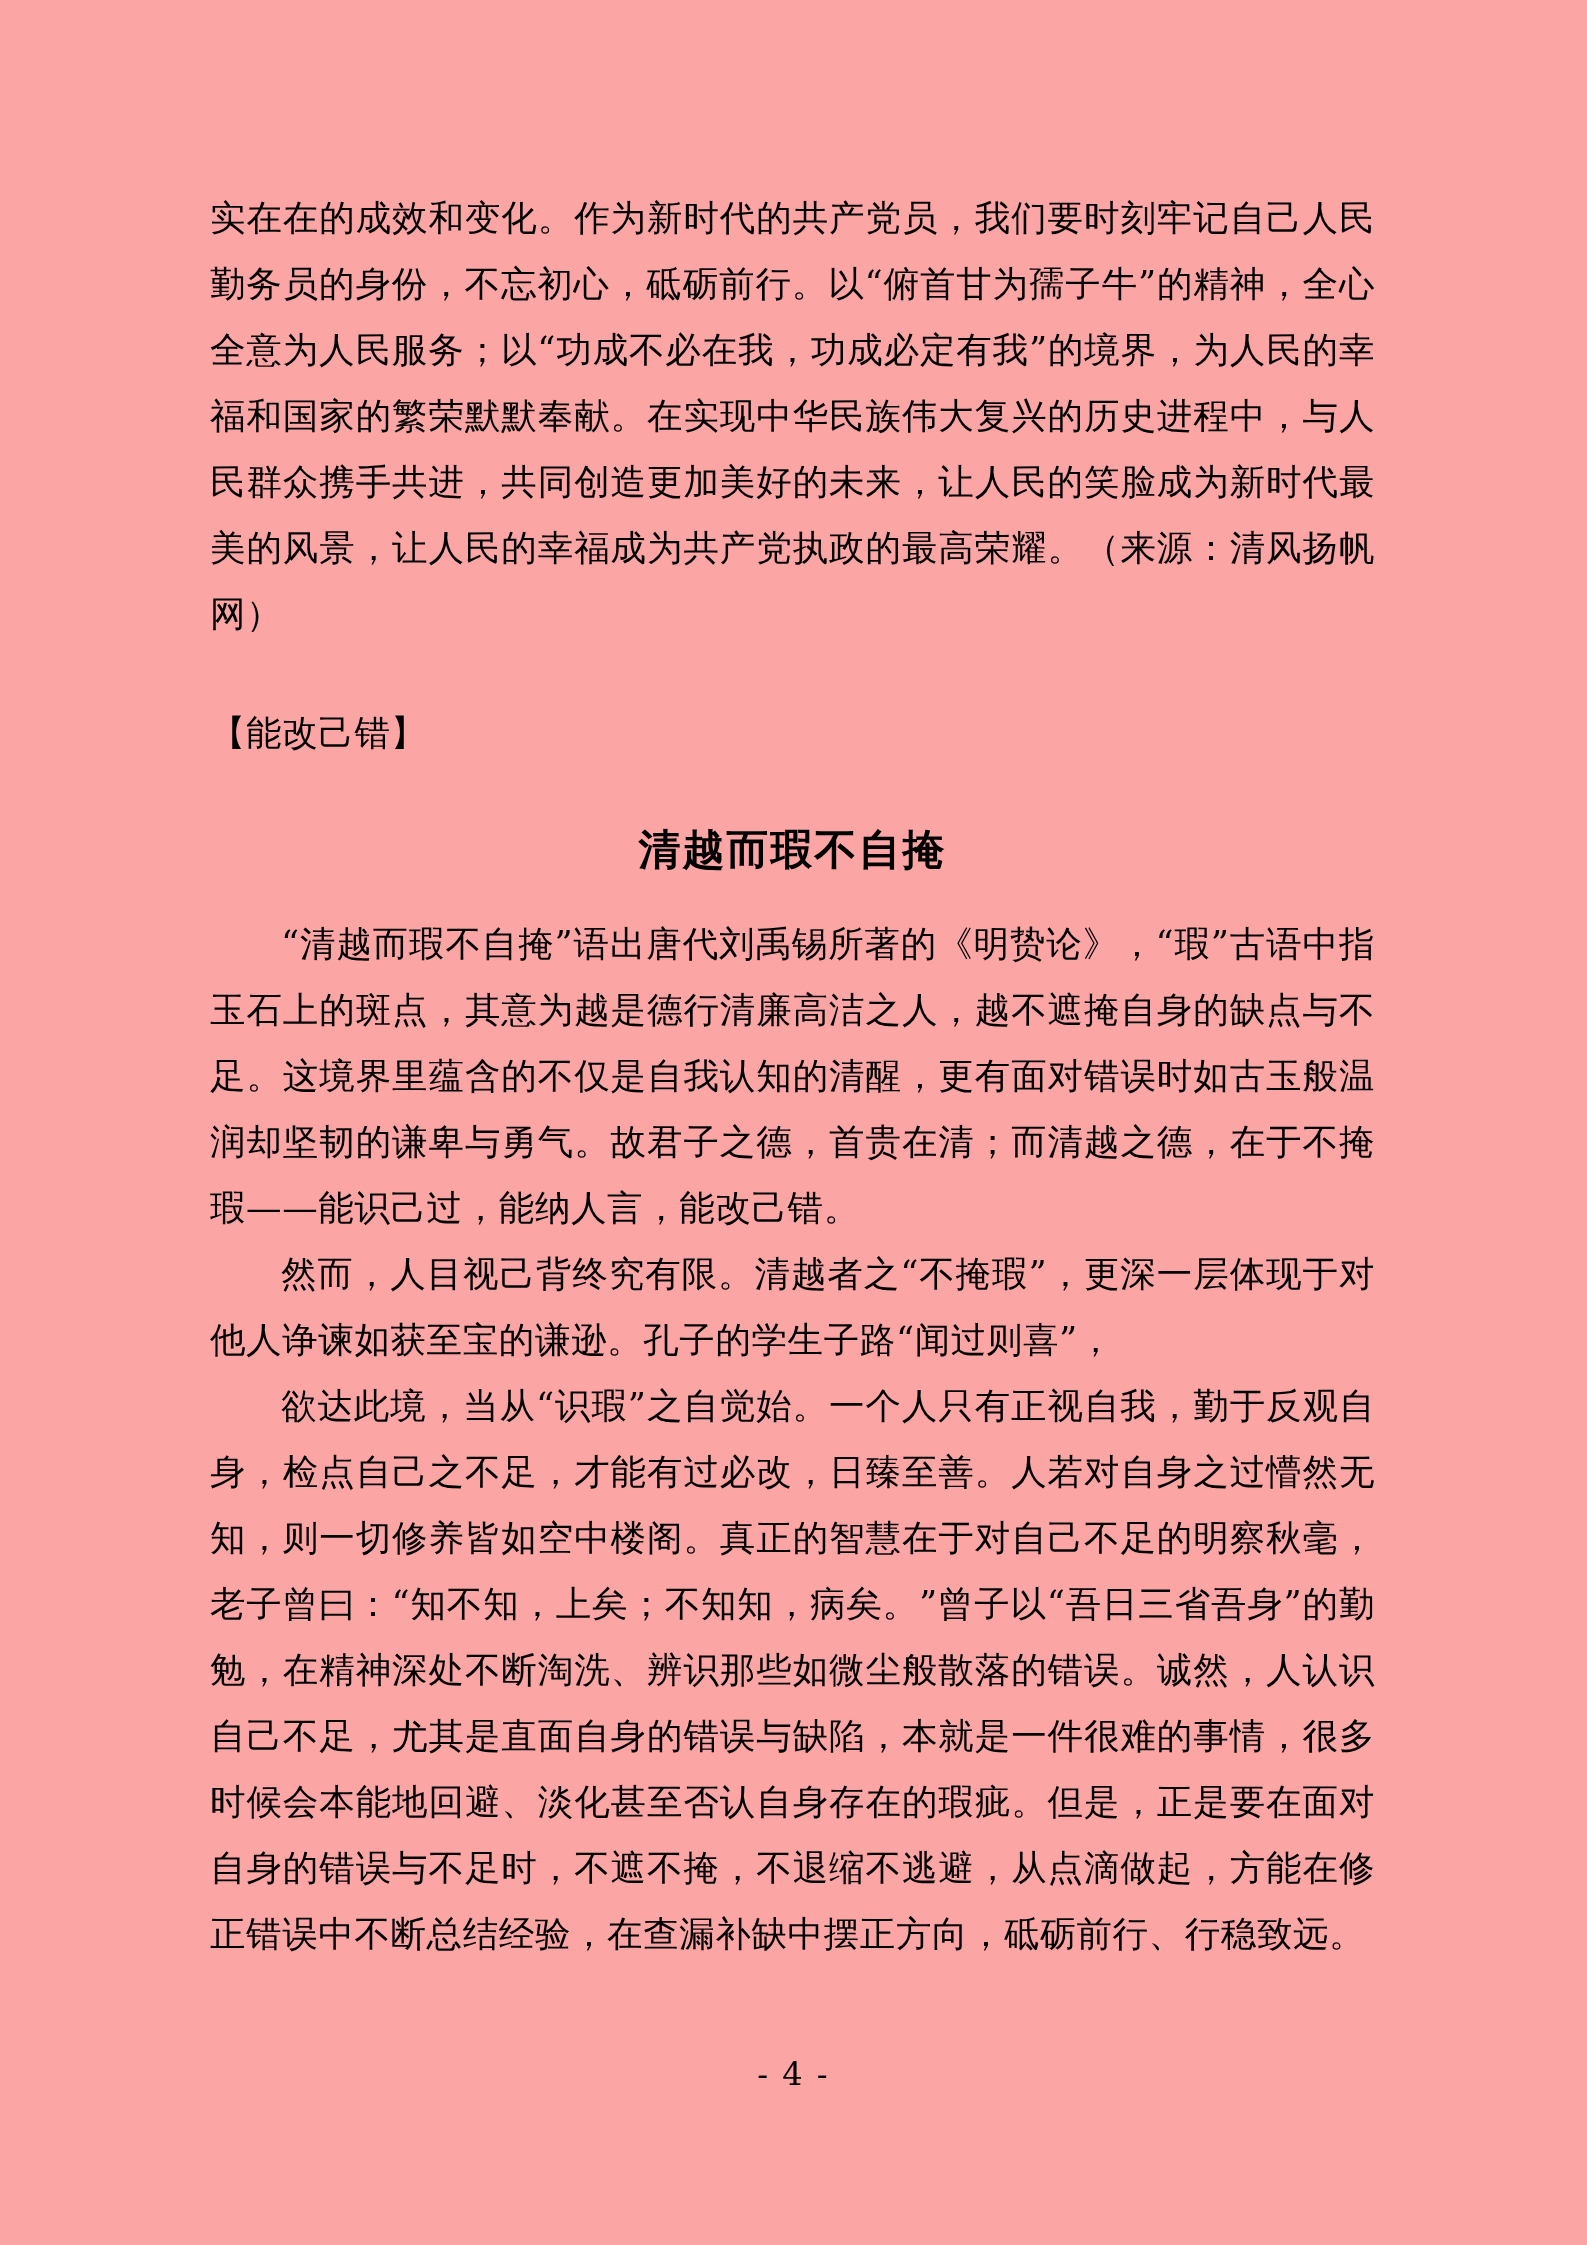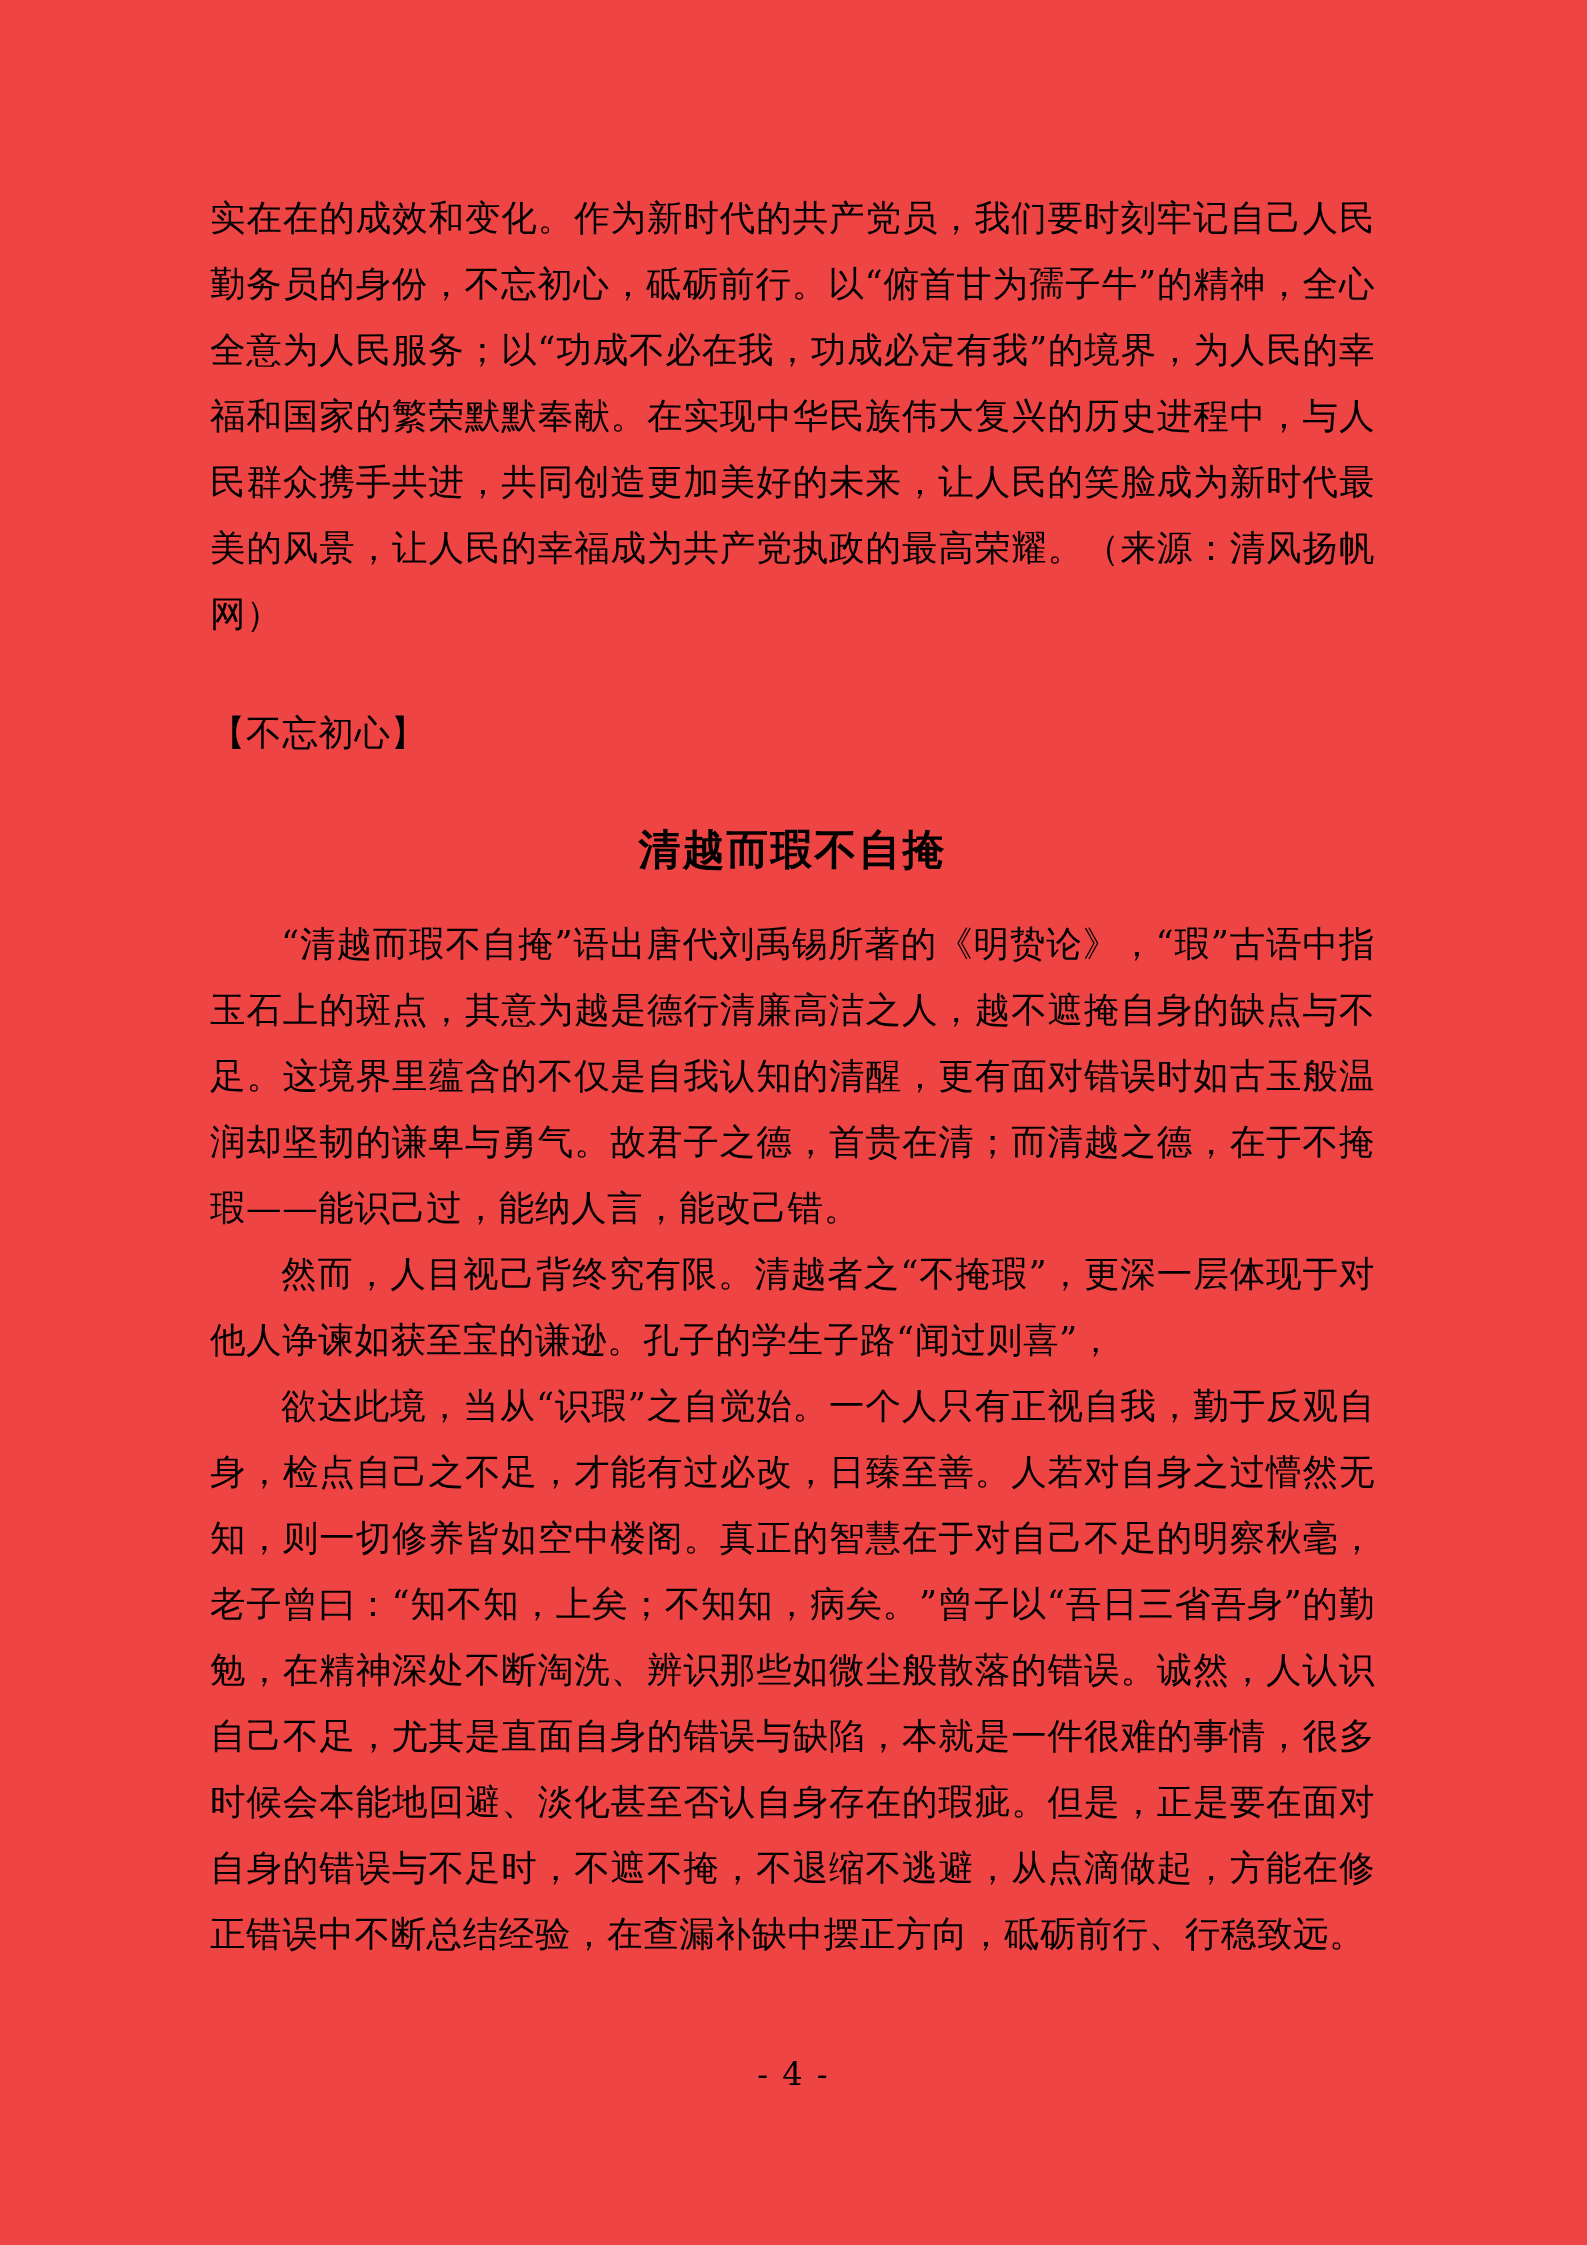--- a/index.html
+++ b/index.html
@@ -5,21 +5,21 @@
   html, body {
     margin: 0;
     padding: 0;
     background: #ffffff;
   }
   .page {
     position: relative;
     width: 1587px;
     height: 2245px;
     margin: 0 auto;
-    background: #ef4444;
+    background: #fca5a5;
     box-sizing: border-box;
     font-family: "DejaVu Serif", "Liberation Serif", serif;
     color: #000000;
     overflow: hidden;
   }
   .content {
     position: absolute;
     left: 210px;
     top: 185px;
     width: 1165px;
@@ -69,21 +69,21 @@
 <body>
 
 <div class="page">
 
   <div class="content">
 
     <p class="para para-continued">实在在的成效和变化。作为新时代的共产党员，我们要时刻牢记自己人民勤务员的身份，不忘初心，砥砺前行。以“俯首甘为孺子牛”的精神，全心全意为人民服务；以“功成不必在我，功成必定有我”的境界，为人民的幸福和国家的繁荣默默奉献。在实现中华民族伟大复兴的历史进程中，与人民群众携手共进，共同创造更加美好的未来，让人民的笑脸成为新时代最美的风景，让人民的幸福成为共产党执政的最高荣耀。（来源：清风扬帆网）</p>
 
     <div class="gap-med"></div>
 
-    <div class="section-tag">【不忘初心】</div>
+    <div class="section-tag">【能改己错】</div>
 
     <div class="gap-med"></div>
 
     <div class="article-title">清越而瑕不自掩</div>
 
     <div class="gap-small"></div>
 
     <p class="para para-indent">“清越而瑕不自掩”语出唐代刘禹锡所著的《明贽论》，“瑕”古语中指玉石上的斑点，其意为越是德行清廉高洁之人，越不遮掩自身的缺点与不足。这境界里蕴含的不仅是自我认知的清醒，更有面对错误时如古玉般温润却坚韧的谦卑与勇气。故君子之德，首贵在清；而清越之德，在于不掩瑕——能识己过，能纳人言，能改己错。</p>
 
     <p class="para para-indent">然而，人目视己背终究有限。清越者之“不掩瑕”，更深一层体现于对他人诤谏如获至宝的谦逊。孔子的学生子路“闻过则喜”，</p>

